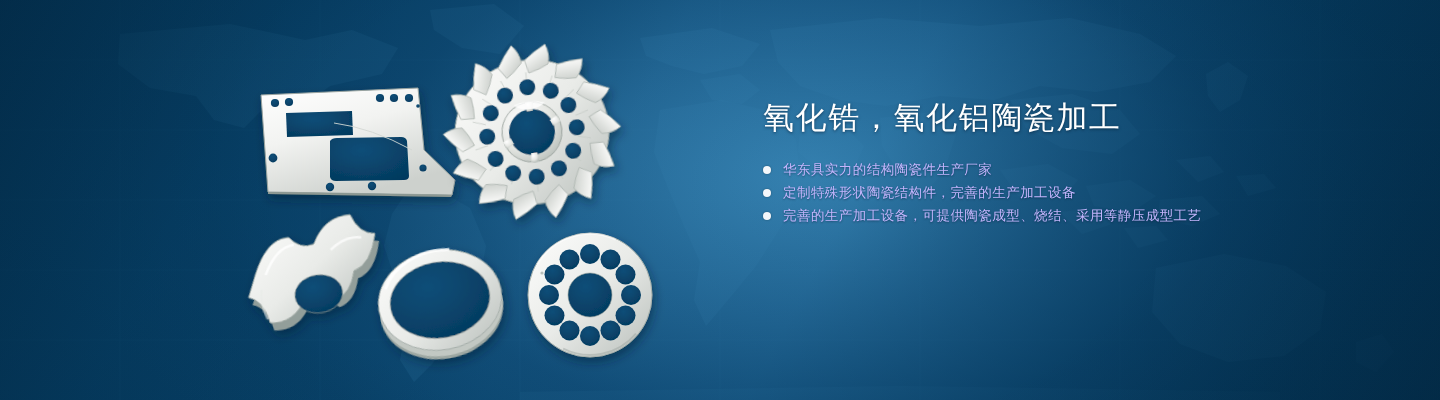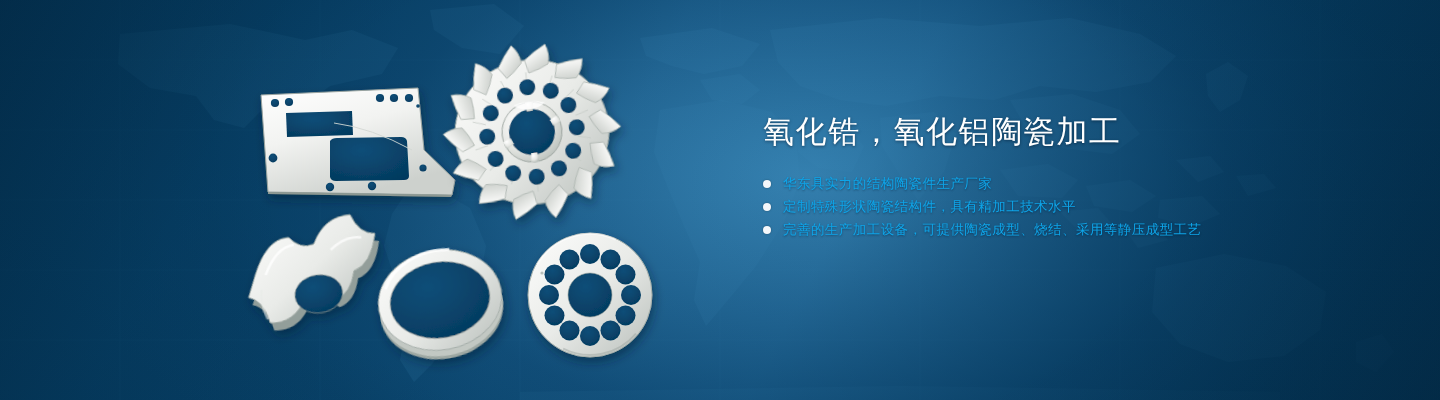--- a/index.html
+++ b/index.html
@@ -60,21 +60,21 @@
     position:absolute;
     left:0; top:0;
     width:720px; height:400px;
   }
   .collage svg{ width:100%; height:100%; display:block; }
 
   
   .copy{
     position:absolute;
     left:763px;
-    top:114px;
+    top:100px;
     width:600px;
   }
   .headline{
     color:#ffffff;
     font-size:31px;
     line-height:1.18;
     letter-spacing:1.6px;
     font-weight:400;
     text-shadow:0 1px 3px rgba(0,20,40,.55);
     white-space:nowrap;
@@ -91,21 +91,21 @@
   }
   .dot{
     flex:0 0 auto;
     width:8px; height:8px;
     border-radius:50%;
     background:#f4f7fa;
     box-shadow:0 0 2px rgba(0,0,0,.35);
     margin-right:12px;
   }
   .bullet-text{
-    color:#0ea5e9;
+    color:#c4b5fd;
     font-size:13.5px;
     line-height:22px;
     letter-spacing:.45px;
     white-space:nowrap;
     text-shadow:0 1px 2px rgba(0,20,40,.45);
   }
 </style>
 </head>
 <body>
 
@@ -349,21 +349,21 @@
   <div class="copy">
     <div class="headline">氧化锆，氧化铝陶瓷加工</div>
 
     <ul class="bullets">
       <li class="bullet">
         <span class="dot"></span>
         <span class="bullet-text">华东具实力的结构陶瓷件生产厂家</span>
       </li>
       <li class="bullet">
         <span class="dot"></span>
-        <span class="bullet-text">定制特殊形状陶瓷结构件，具有精加工技术水平</span>
+        <span class="bullet-text">定制特殊形状陶瓷结构件，完善的生产加工设备</span>
       </li>
       <li class="bullet">
         <span class="dot"></span>
         <span class="bullet-text">完善的生产加工设备，可提供陶瓷成型、烧结、采用等静压成型工艺</span>
       </li>
     </ul>
   </div>
 
 </div>
 

